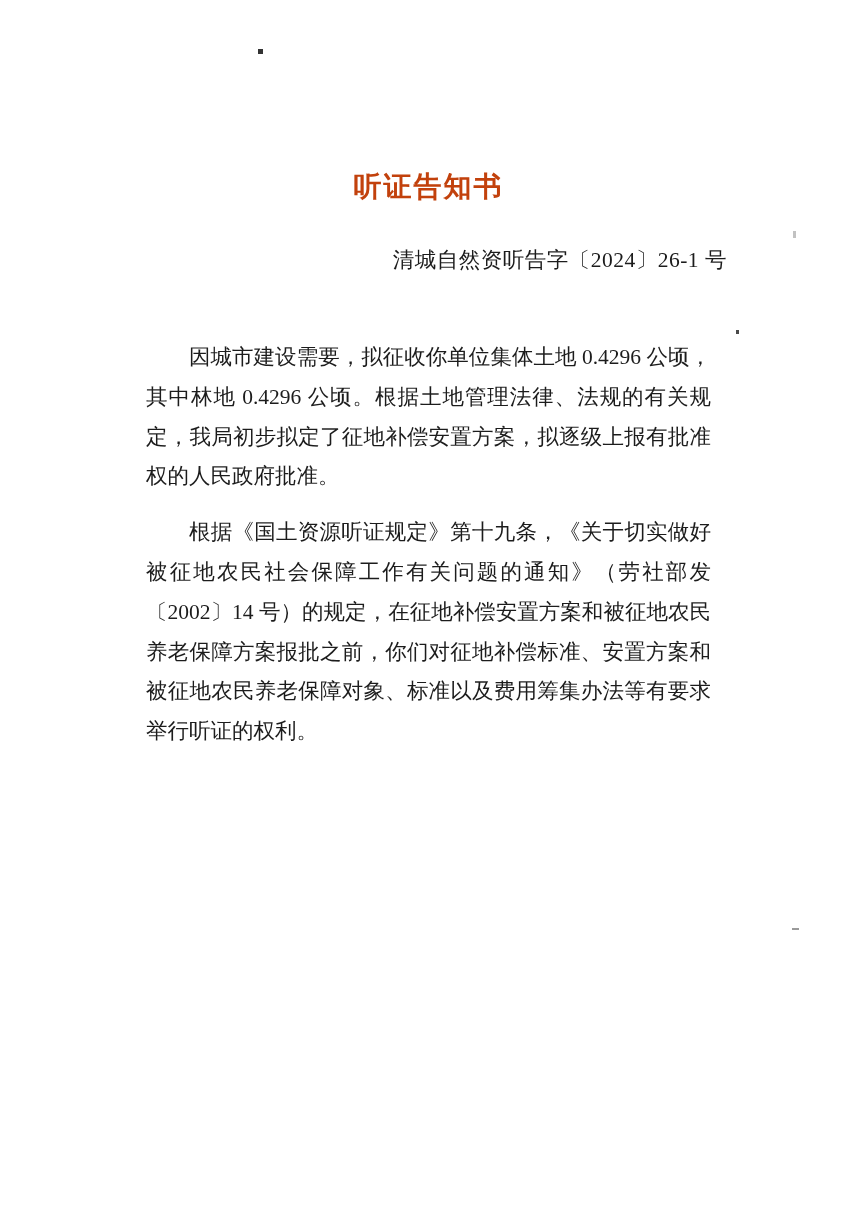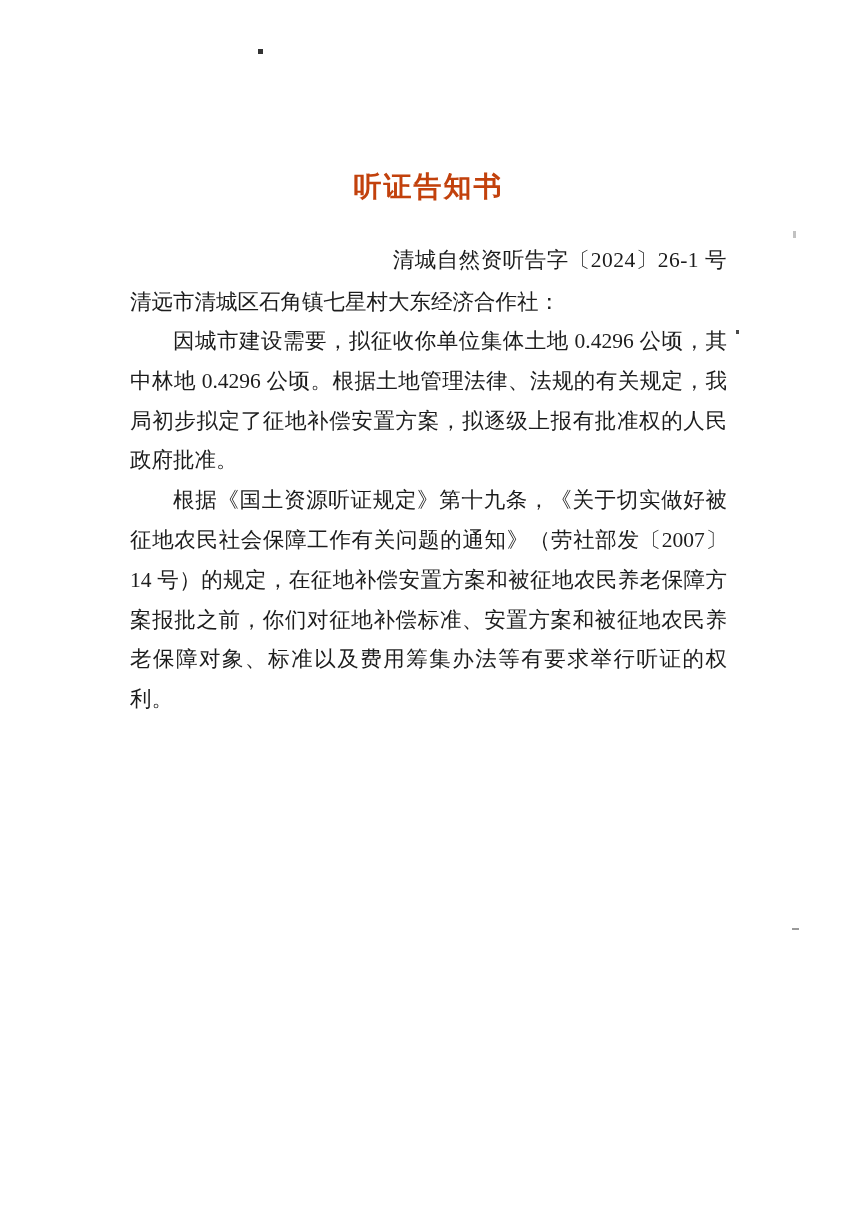--- a/index.html
+++ b/index.html
@@ -55,21 +55,21 @@
     position: absolute;
     left: 130px;
     top: 322px;
     width: 597px;
     font-size: 21.5px;
     line-height: 39.8px;
     text-align: justify;
     text-justify: inter-ideograph;
   }
   .doc-body p {
-    margin: 0;
+    margin: 16px;
     padding: 0;
     text-indent: 43px;
   }
   .speck {
     position: absolute;
     background: #3a3a3a;
   }
   .speck-1 { left: 258px; top: 49px;  width: 5px; height: 5px; background: #333333; }
   .speck-2 { left: 736px; top: 330px; width: 3px; height: 4px; background: #4a4a4a; }
   .speck-3 { left: 792px; top: 928px; width: 7px; height: 2px; background: #9a9a9a; }
@@ -82,20 +82,19 @@
 
   <div class="speck speck-1"></div>
   <div class="speck speck-2"></div>
   <div class="speck speck-3"></div>
   <div class="speck speck-4"></div>
 
   <div class="doc-title">听证告知书</div>
 
   <div class="doc-number">清城自然资听告字〔2024〕26-1 号</div>
 
-  <div class="addressee">清远市清城区石角镇七星村大东经济合作社：</div>
 
   <div class="doc-body">
     <p>因城市建设需要，拟征收你单位集体土地 0.4296 公顷，其中林地 0.4296 公顷。根据土地管理法律、法规的有关规定，我局初步拟定了征地补偿安置方案，拟逐级上报有批准权的人民政府批准。</p>
-    <p>根据《国土资源听证规定》第十九条，《关于切实做好被征地农民社会保障工作有关问题的通知》（劳社部发〔2007〕14 号）的规定，在征地补偿安置方案和被征地农民养老保障方案报批之前，你们对征地补偿标准、安置方案和被征地农民养老保障对象、标准以及费用筹集办法等有要求举行听证的权利。</p>
+    <p>根据《国土资源听证规定》第十九条，《关于切实做好被征地农民社会保障工作有关问题的通知》（劳社部发〔2002〕14 号）的规定，在征地补偿安置方案和被征地农民养老保障方案报批之前，你们对征地补偿标准、安置方案和被征地农民养老保障对象、标准以及费用筹集办法等有要求举行听证的权利。</p>
   </div>
 
 </div>
 
 </body></html>

